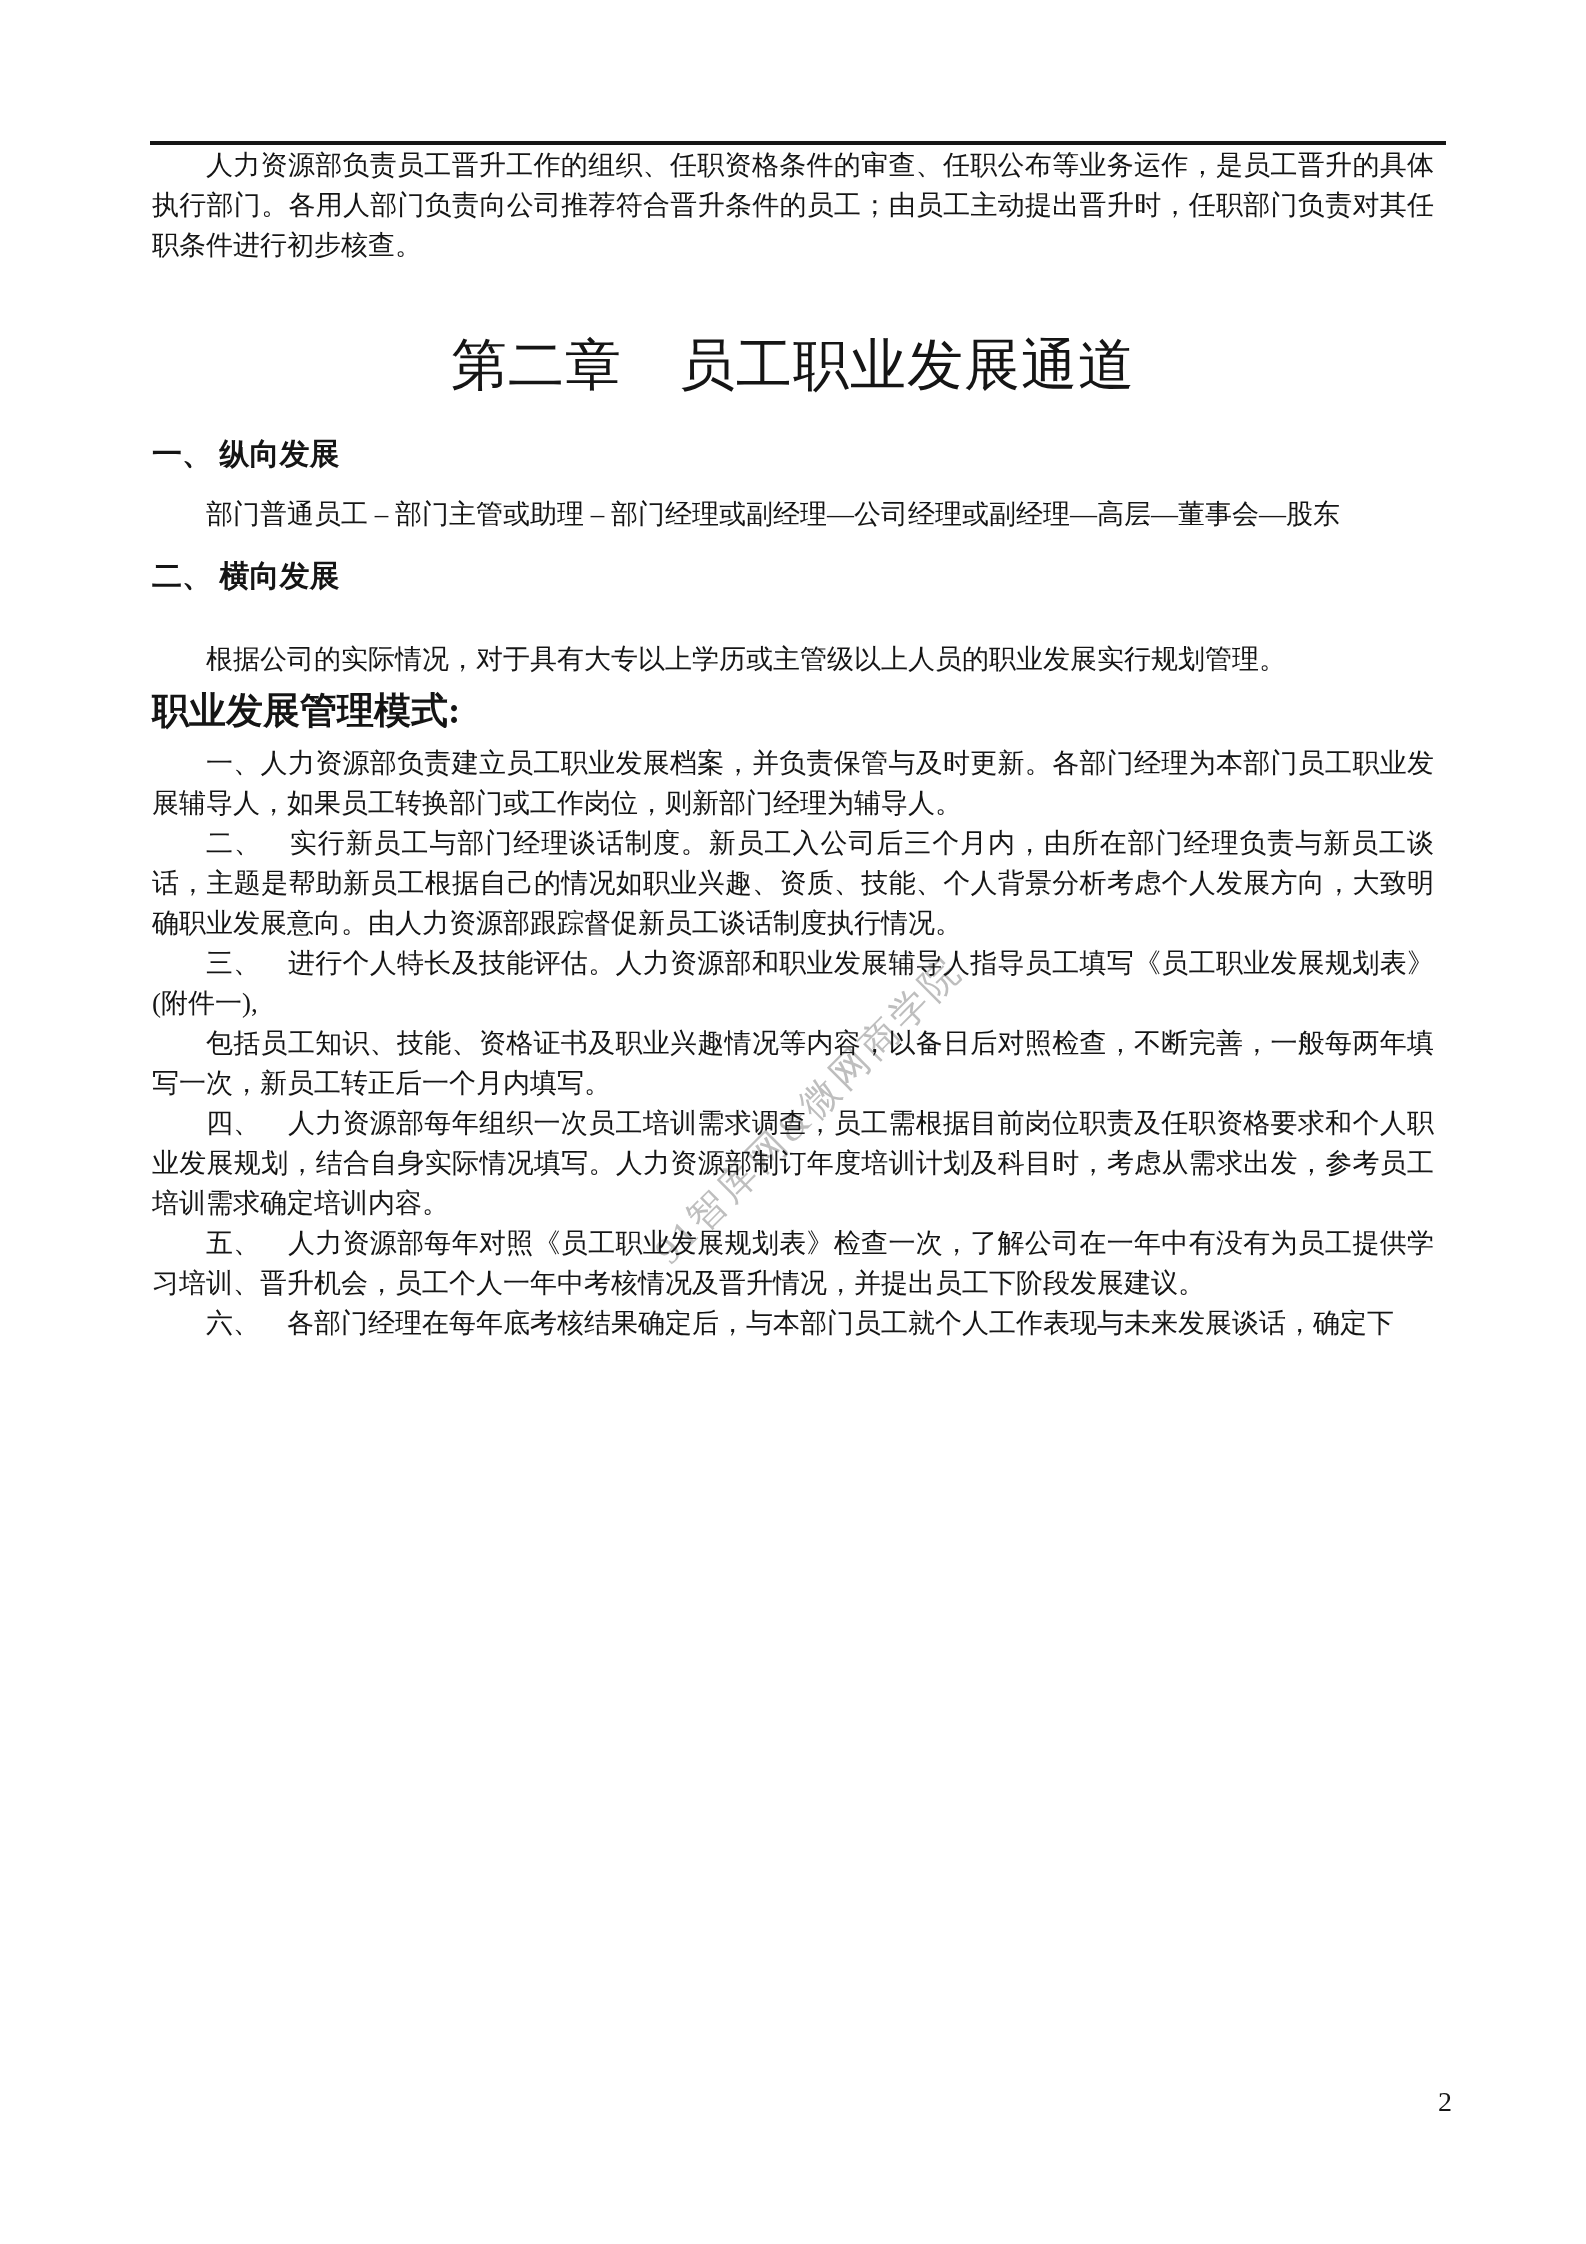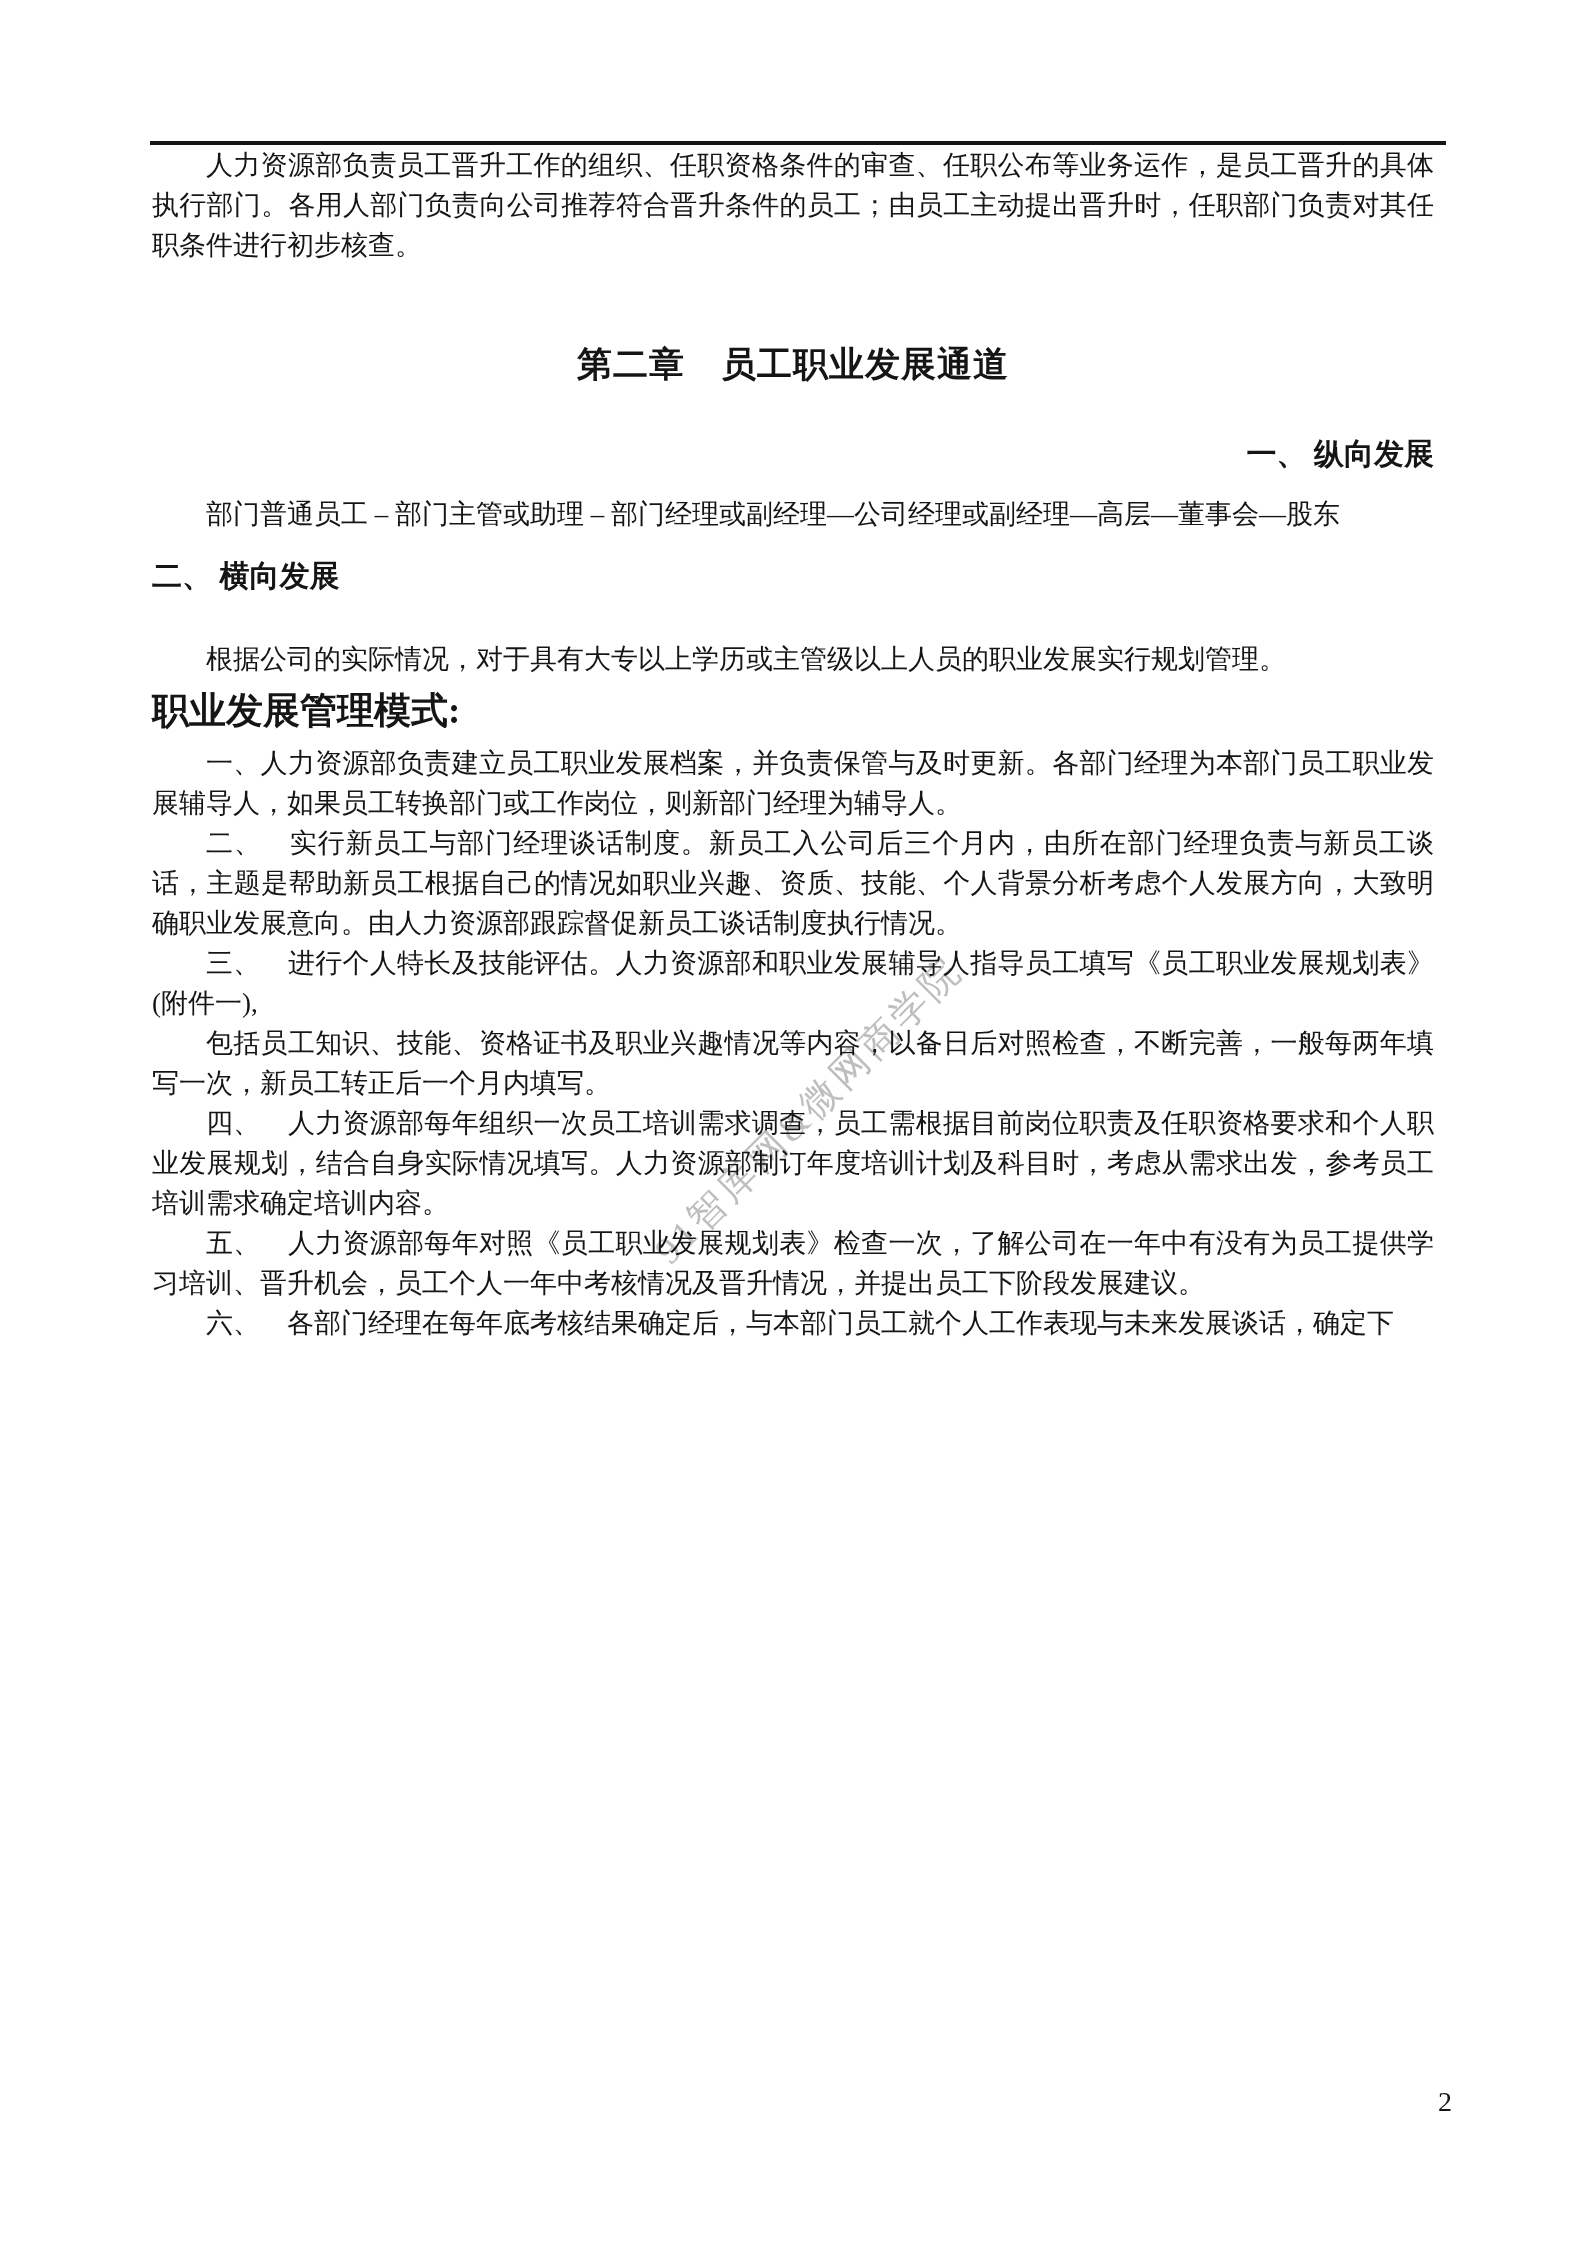--- a/index.html
+++ b/index.html
@@ -34,31 +34,31 @@
     z-index:1;
   }
   .body {
     margin:0;
     font-size:27px; line-height:40px;
     text-align:justify; text-align-last:left;
     word-break:break-all;
   }
   .indent { text-indent:54px; }
   .chapter-title {
-    font-size:35px; font-weight:bold;
+    font-size:56px; font-weight:normal;
     line-height:70px; text-align:center;
     letter-spacing:1px;
   }
   .ch2 { margin-top:65px; }
   .ch3 { margin-top:20px; }
   .section-heading {
     font-size:30px; font-weight:bold;
     line-height:64px;
   }
-  .s1 { margin-top:22px;text-align:right; }
+  .s1 { margin-top:22px; }
   .s2 { margin-top:10px; }
   .p-after-s1 { margin-top:8px; }
   .p-after-s2 { margin-top:9px; }
   .ch3-intro { margin-top:31px; }
   .mode-heading {
     font-size:37px; font-weight:bold;
     line-height:64px;
   }
   .page-number {
     position:absolute; left:152px; top:2082px;

